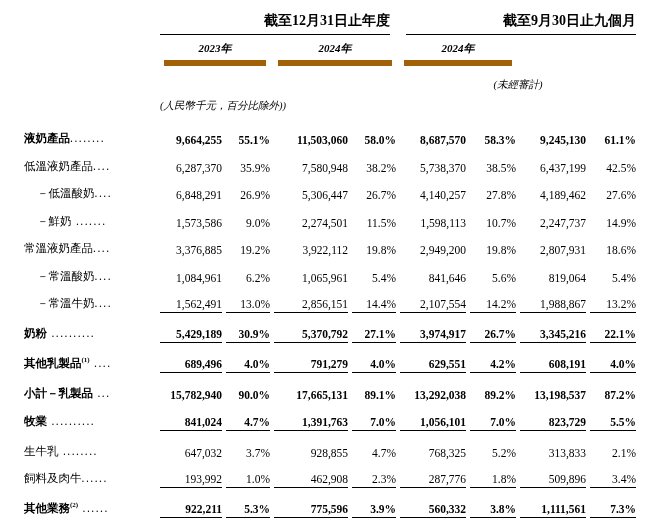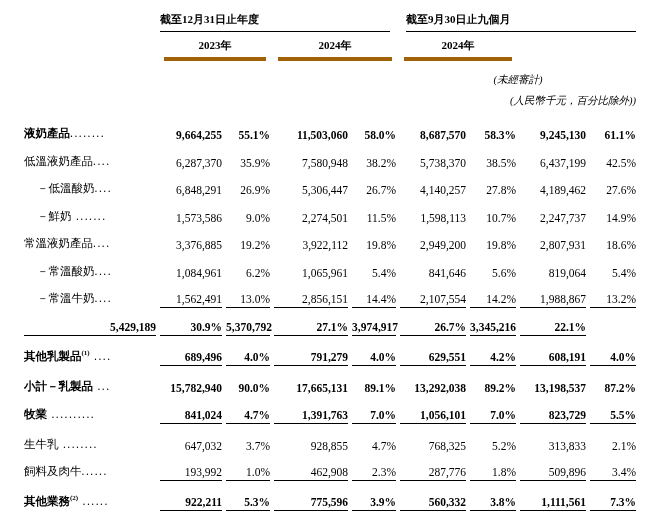--- a/index.html
+++ b/index.html
@@ -20,50 +20,51 @@
     font-size: 11.5px;
   }
   .grid {
     display: grid;
     grid-template-columns: 132px 62px 44px 74px 44px 66px 46px 66px 46px;
     column-gap: 4px;
     align-items: end;
   }
   
   .group-title {
-    text-align: left;
+    text-align: right;
     font-weight: bold;
-    font-size: 11px;
+    font-size: 14px;
     border-bottom: 1px solid #000;
     padding-bottom: 4px;
   }
   .gt-1 { grid-column: 2 / 6; margin-right: 6px; }
   .gt-2 { grid-column: 6 / 10; margin-left: 6px; }
   .year-cell {
     text-align: center;
     font-weight: bold;
     font-size: 11px;
-    border-bottom: 4px solid #a16207;
+    border-bottom: 6px solid #a16207;
     padding-bottom: 4px;
     margin: 6px 4px 0 4px;
+    font-style: italic;
   }
   .yc-1 { grid-column: 2 / 4; }
   .yc-2 { grid-column: 4 / 6; }
   .yc-3 { grid-column: 6 / 8; }
   .yc-4 { grid-column: 8 / 10; }
   .note-unaudited {
     grid-column: 6 / 10;
     text-align: center;
     font-style: italic;
     font-size: 10.5px;
     margin-top: 12px;
   }
   .note-units {
     grid-column: 2 / 10;
-    text-align: right;
+    text-align: left;
     font-style: italic;
     font-size: 10.5px;
     margin-top: 7px;
   }
   
   .tbody { margin-top: 18px; }
   .trow { margin-bottom: 10.5px; }
   .trow .lbl {
     grid-column: 1;
     white-space: nowrap;
@@ -181,20 +182,21 @@
         <div class="cell rule1">1,562,491</div>
         <div class="cell rule1">13.0%</div>
         <div class="cell rule1">2,856,151</div>
         <div class="cell rule1">14.4%</div>
         <div class="cell rule1">2,107,554</div>
         <div class="cell rule1">14.2%</div>
         <div class="cell rule1">1,988,867</div>
         <div class="cell rule1">13.2%</div>
       </div>
       <div class="grid trow bold ruled">
+        <div class="lbl"><span>奶粉</span><span class="leader"> ..........</span></div>
         <div class="cell rule1">5,429,189</div>
         <div class="cell rule1">30.9%</div>
         <div class="cell rule1">5,370,792</div>
         <div class="cell rule1">27.1%</div>
         <div class="cell rule1">3,974,917</div>
         <div class="cell rule1">26.7%</div>
         <div class="cell rule1">3,345,216</div>
         <div class="cell rule1">22.1%</div>
       </div>
       <div class="grid trow bold ruled">

